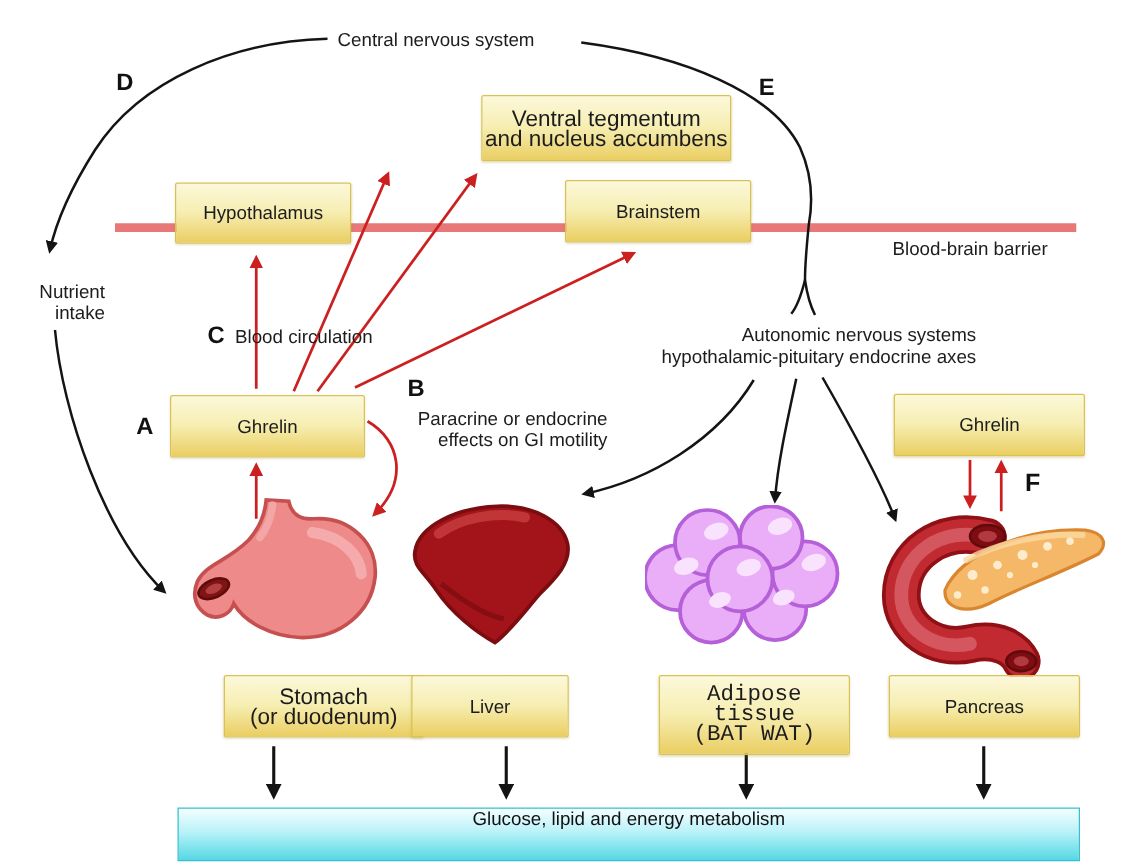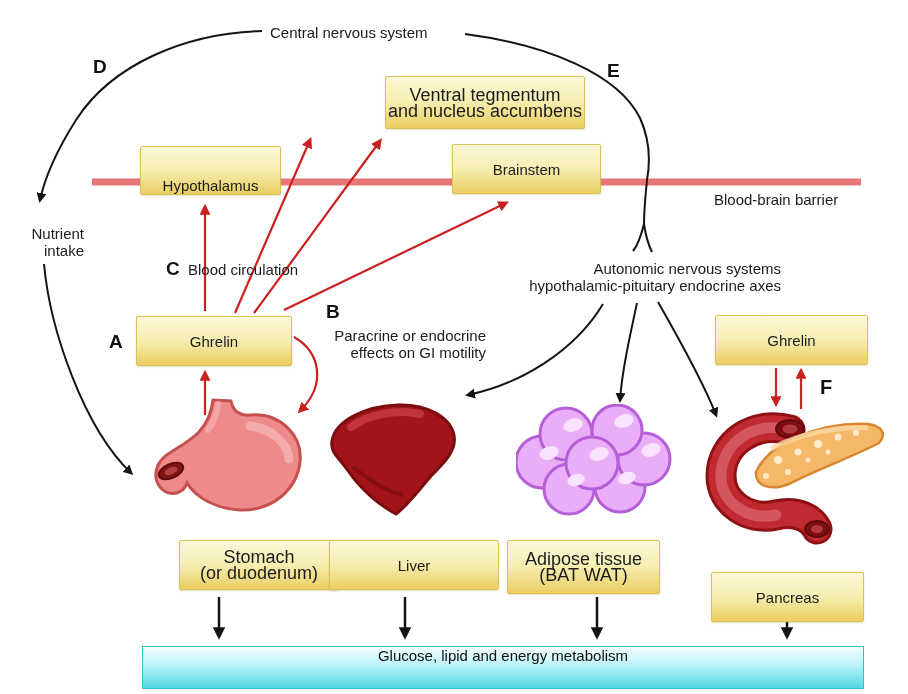--- a/index.html
+++ b/index.html
@@ -132,44 +132,44 @@
       <path d="M294,337 C320,352 327,384 300,411" marker-end="url(#ah-red)"></path>
       <path d="M776,368 L776,404" marker-end="url(#ah-red)"></path>
       <path d="M801,409 L801,371" marker-end="url(#ah-red)"></path>
     </g>
   </svg>
 
   <div class="ybox" style="left:385px;top:76px;width:200px;height:53px;">
     <span class="l2">Ventral tegmentum</span>
     <span class="l2">and nucleus accumbens</span>
   </div>
-  <div class="ybox" style="left:140px;top:146px;width:141px;height:49px;justify-content:flex-end;">
+  <div class="ybox" style="left:140px;top:146px;width:141px;height:49px;">
     <span>Hypothalamus</span>
   </div>
   <div class="ybox" style="left:452px;top:144px;width:149px;height:50px;">
     <span>Brainstem</span>
   </div>
   <div class="ybox" style="left:136px;top:316px;width:156px;height:50px;">
     <span>Ghrelin</span>
   </div>
   <div class="ybox" style="left:715px;top:315px;width:153px;height:50px;">
     <span>Ghrelin</span>
   </div>
   <div class="ybox" style="left:139px;top:540px;width:160px;height:50px;margin-left:40px;">
     <span class="l2">Stomach</span>
     <span class="l2">(or duodenum)</span>
   </div>
-  <div class="ybox" style="left:329px;top:540px;width:170px;height:50px;">
+  <div class="ybox" style="left:329px;top:540px;width:126px;height:50px;">
     <span>Liver</span>
   </div>
-  <div class="ybox" style="left:507px;top:540px;width:153px;height:54px;">
+  <div class="ybox" style="left:527px;top:540px;width:153px;height:64px;font-family:Liberation Mono, monospace;">
     <span class="l2">Adipose tissue</span>
     <span class="l2">(BAT WAT)</span>
   </div>
-  <div class="ybox" style="left:711px;top:540px;width:153px;height:50px;margin-top:32px;">
+  <div class="ybox" style="left:711px;top:540px;width:153px;height:50px;">
     <span>Pancreas</span>
   </div>
 
   <div class="cyanbox" style="left:142px;top:646px;width:722px;height:43px;">
     <span>Glucose, lipid and energy metabolism</span>
   </div>
 
   <div class="lbl" style="left:270px;top:24px;">Central nervous system</div>
   <div class="lbl" style="left:714px;top:191px;">Blood-brain barrier</div>
 

